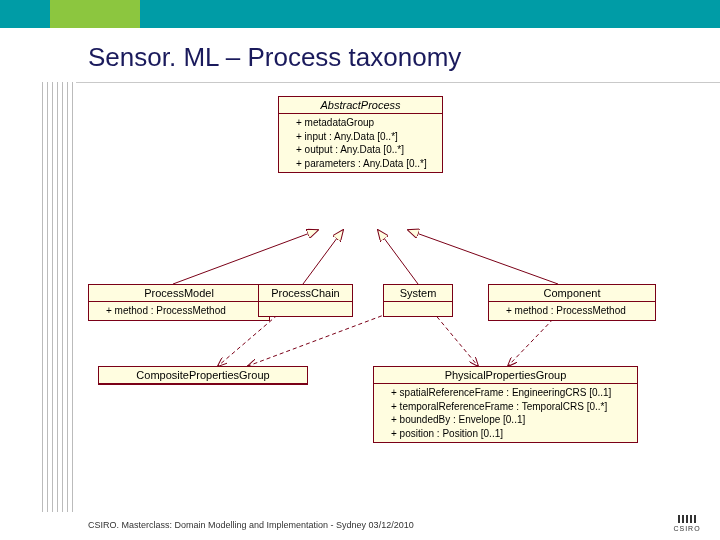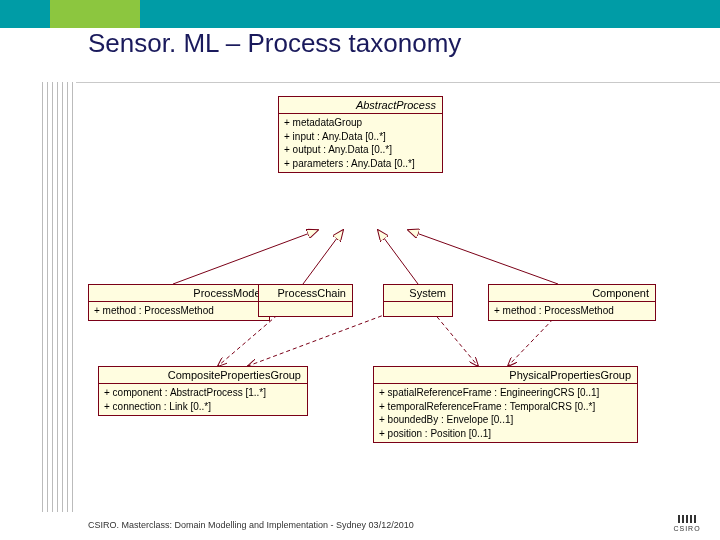--- a/index.html
+++ b/index.html
@@ -1,26 +1,26 @@
 <!DOCTYPE html>
 <html><head>
 <meta charset="utf-8">
 <style>
   *{box-sizing:border-box;margin:0;padding:0}
   body{width:720px;height:540px;font-family:Arial,sans-serif;background:#fff;position:relative;overflow:hidden}
   .top-bar{position:absolute;top:0;left:0;right:0;height:28px;background:#009ca6}
   .top-accent{position:absolute;top:0;left:50px;width:90px;height:28px;background:#8cc63f}
-  .title-band{position:absolute;top:28px;left:0;right:0;height:58px;padding-left:88px;display:flex;align-items:flex-start}
+  .title-band{position:absolute;top:28px;left:0;right:0;height:58px;padding-left:88px;display:flex;align-items:center}
   .title-text{font-size:26px;color:#1a1a5c;font-weight:400}
   .side-lines{position:absolute;top:82px;left:42px;width:34px;height:430px}
   .side-lines span{position:absolute;top:0;bottom:0;width:1px;background:#bbb}
   .diagram{position:absolute;top:96px;left:88px;width:590px;height:400px}
   .uml{position:absolute;background:#fffde0;border:1px solid #7a0017}
-  .uml .hd{font-size:11px;text-align:right;padding:2px 6px;border-bottom:1px solid #7a0017;white-space:nowrap}
-  .uml .bd{font-size:10px;padding:2px 5px}
+  .uml .hd{font-size:11px;text-align:center;padding:2px 6px;border-bottom:1px solid #7a0017;white-space:nowrap}
+  .uml .bd{font-size:10px;padding:2px 17px}
   .uml .attr{white-space:nowrap;line-height:1.35}
   .uml.italic .hd{font-style:italic}
   svg.conn{position:absolute;top:0;left:0;width:590px;height:400px;pointer-events:none}
   .footer{position:absolute;bottom:10px;left:88px;font-size:9px;color:#333}
   .logo{position:absolute;bottom:8px;right:16px;width:34px;height:28px;display:flex;flex-direction:column;align-items:center;justify-content:flex-end}
   .logo .dots{display:flex;gap:2px;margin-bottom:2px}
   .logo .dots i{width:2px;height:8px;background:#333;display:block}
   .logo .txt{font-size:7px;letter-spacing:1px;color:#333}
   .hr-band{position:absolute;top:82px;left:76px;right:0;height:1px;background:#c9c9c9}
 </style>
@@ -105,24 +105,20 @@
 
   <div class="uml" style="left:400px;top:188px;width:168px">
     <div class="hd">Component</div>
     <div class="bd">
       <div class="attr">+ method : ProcessMethod</div>
     </div>
   </div>
 
   <div class="uml" style="left:10px;top:270px;width:210px">
     <div class="hd">CompositePropertiesGroup</div>
-    <div class="bd">
-      <div class="attr">+ component : AbstractProcess [1..*]</div>
-      <div class="attr">+ connection : Link [0..*]</div>
-    </div>
   </div>
 
   <div class="uml" style="left:285px;top:270px;width:265px">
     <div class="hd">PhysicalPropertiesGroup</div>
     <div class="bd">
       <div class="attr">+ spatialReferenceFrame : EngineeringCRS [0..1]</div>
       <div class="attr">+ temporalReferenceFrame : TemporalCRS [0..*]</div>
       <div class="attr">+ boundedBy : Envelope [0..1]</div>
       <div class="attr">+ position : Position [0..1]</div>
     </div>

